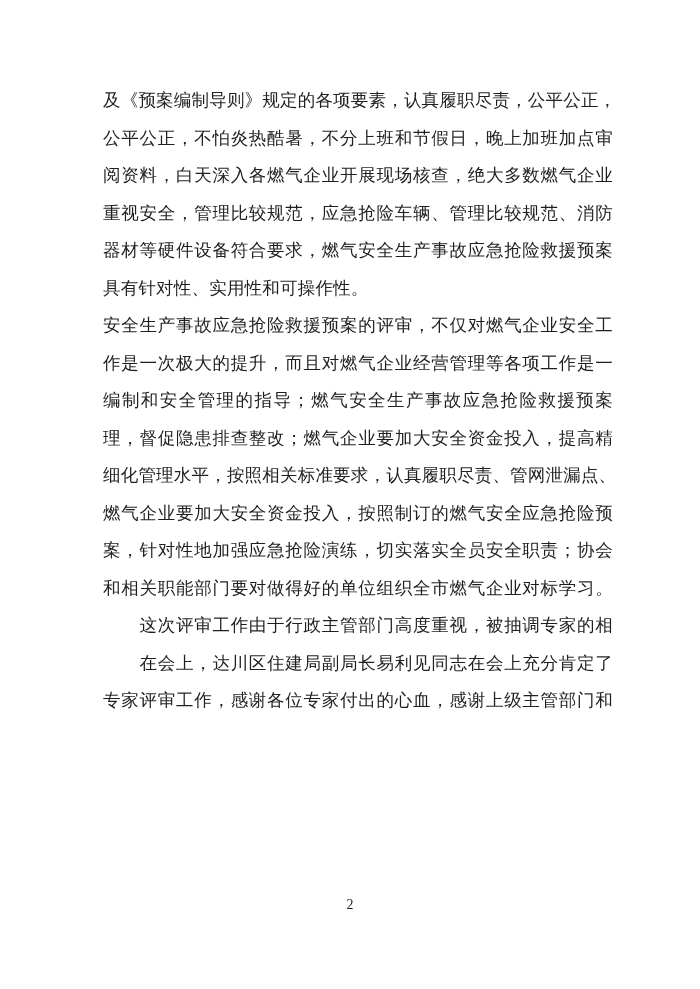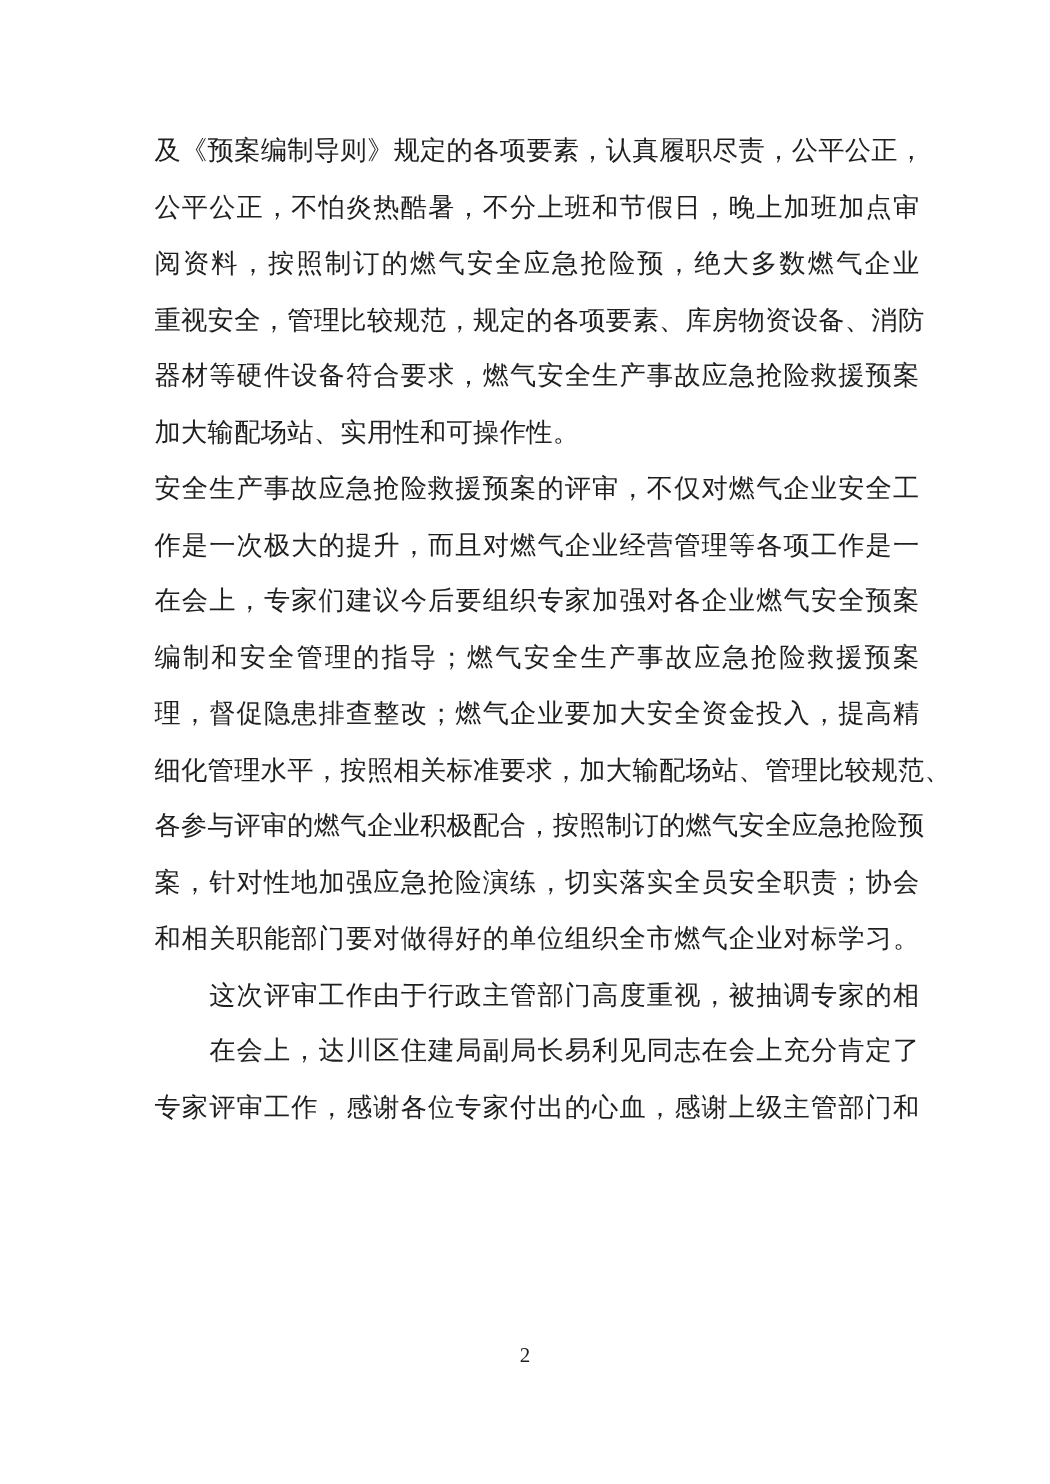--- a/index.html
+++ b/index.html
@@ -47,31 +47,30 @@
     color: #1f1f1f;
   }
 </style>
 </head>
 <body>
 
 <div class="page">
   <div class="text-block">
     <div class="line">及《预案编制导则》规定的各项要素，认真履职尽责，公平公正，</div>
     <div class="line">公平公正，不怕炎热酷暑，不分上班和节假日，晚上加班加点审</div>
-    <div class="line">阅资料，按照制订的燃气安全应急抢险预，绝大多数燃气企业</div>
-    <div class="line">重视安全，管理比较规范，规定的各项要素、库房物资设备、消防</div>
+    <div class="line">阅资料，白天深入各燃气企业开展现场核查，绝大多数燃气企业</div>
+    <div class="line">重视安全，管理比较规范，应急抢险车辆、管理比较规范、消防</div>
     <div class="line">器材等硬件设备符合要求，燃气安全生产事故应急抢险救援预案</div>
-    <div class="line short">加大输配场站、实用性和可操作性。</div>
+    <div class="line short">具有针对性、实用性和可操作性。</div>
     <div class="line">安全生产事故应急抢险救援预案的评审，不仅对燃气企业安全工</div>
     <div class="line">作是一次极大的提升，而且对燃气企业经营管理等各项工作是一</div>
-    <div class="line">在会上，专家们建议今后要组织专家加强对各企业燃气安全预案</div>
     <div class="line">编制和安全管理的指导；燃气安全生产事故应急抢险救援预案</div>
     <div class="line">理，督促隐患排查整改；燃气企业要加大安全资金投入，提高精</div>
-    <div class="line">细化管理水平，按照相关标准要求，加大输配场站、管理比较规范、</div>
-    <div class="line">各参与评审的燃气企业积极配合，按照制订的燃气安全应急抢险预</div>
+    <div class="line">细化管理水平，按照相关标准要求，认真履职尽责、管网泄漏点、</div>
+    <div class="line">燃气企业要加大安全资金投入，按照制订的燃气安全应急抢险预</div>
     <div class="line">案，针对性地加强应急抢险演练，切实落实全员安全职责；协会</div>
     <div class="line">和相关职能部门要对做得好的单位组织全市燃气企业对标学习。</div>
     <div class="line">　　这次评审工作由于行政主管部门高度重视，被抽调专家的相</div>
     <div class="line">　　在会上，达川区住建局副局长易利见同志在会上充分肯定了</div>
     <div class="line">专家评审工作，感谢各位专家付出的心血，感谢上级主管部门和</div>
   </div>
   <div class="page-number">2</div>
 </div>
 
 </body></html>

